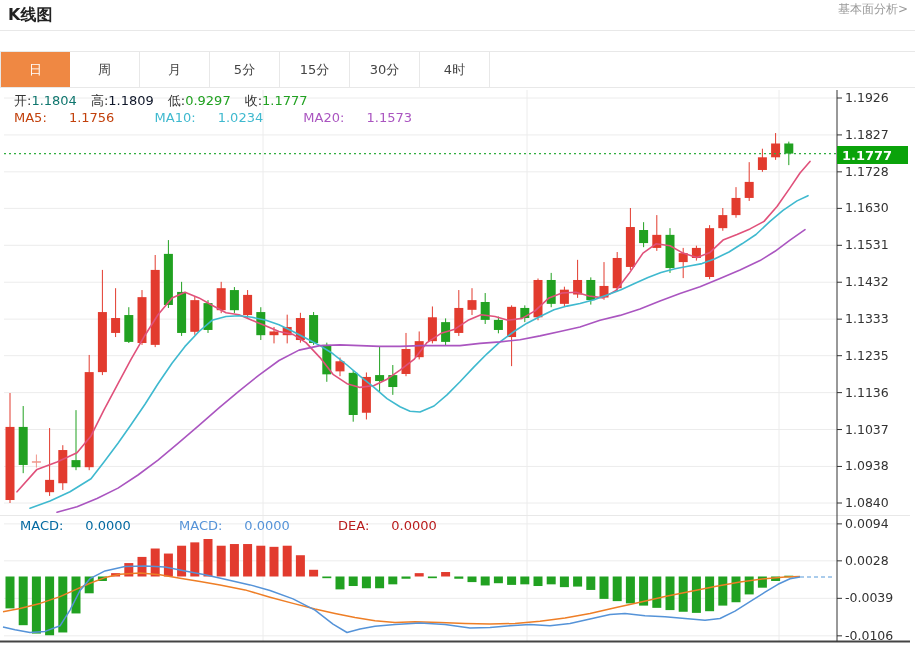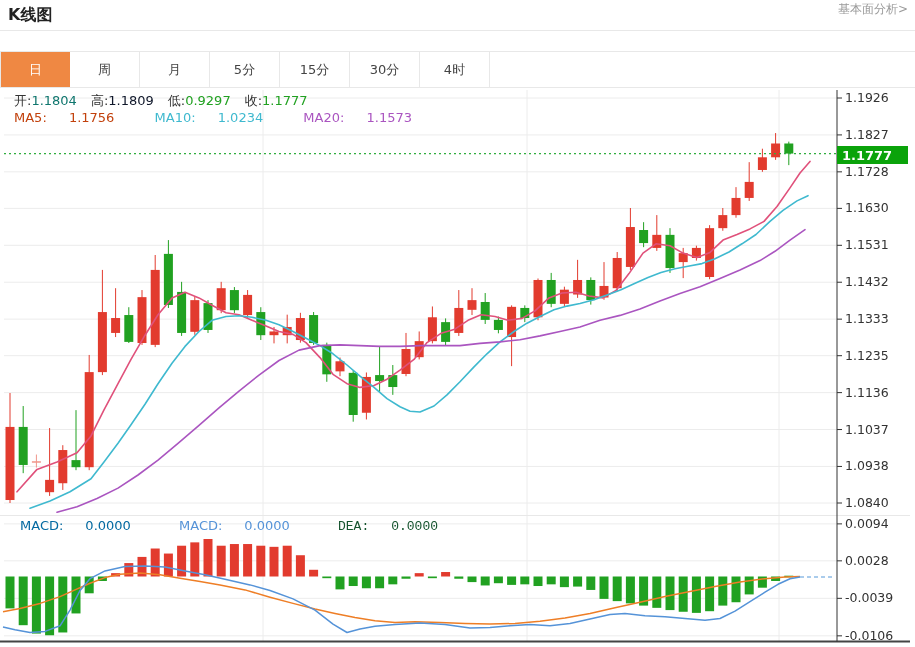--- a/index.html
+++ b/index.html
@@ -293,15 +293,15 @@
     <span class="lab">开:</span><span class="val" style="color: #0f766e;">1.1804</span><span class="lab">高:</span><span class="val" style="color: #0f172a;">1.1809</span><span class="lab">低:</span><span class="val" style="color: rgb(33, 161, 33);">0.9297</span><span class="lab">收:</span><span class="val" style="color: rgb(33, 161, 33);">1.1777</span>
   </div>
   <div class="ma-row">
     <span style="color: #c2410c;"><span>MA5:</span> <span>1.1756</span></span>
     <span style="color: rgb(63, 185, 207);"><span>MA10:</span> <span>1.0234</span></span>
     <span style="color: rgb(170, 85, 192); text-align: right;"><span>MA20:</span> <span>1.1573</span></span>
   </div>
   <div class="macd-row">
     <span style="color: #0369a1;"><span>MACD:</span><span>0.0000</span></span>
     <span style="color: rgb(85, 147, 216);"><span>MACD:</span><span>0.0000</span></span>
-    <span style="color: #14532d; font-family: Liberation Mono, monospace;"><span>DEA:</span><span>0.0000</span></span>
+    <span style="color: #b91c1c;"><span>DEA:</span><span>0.0000</span></span>
   </div>
 </div>
 
 </body></html>

